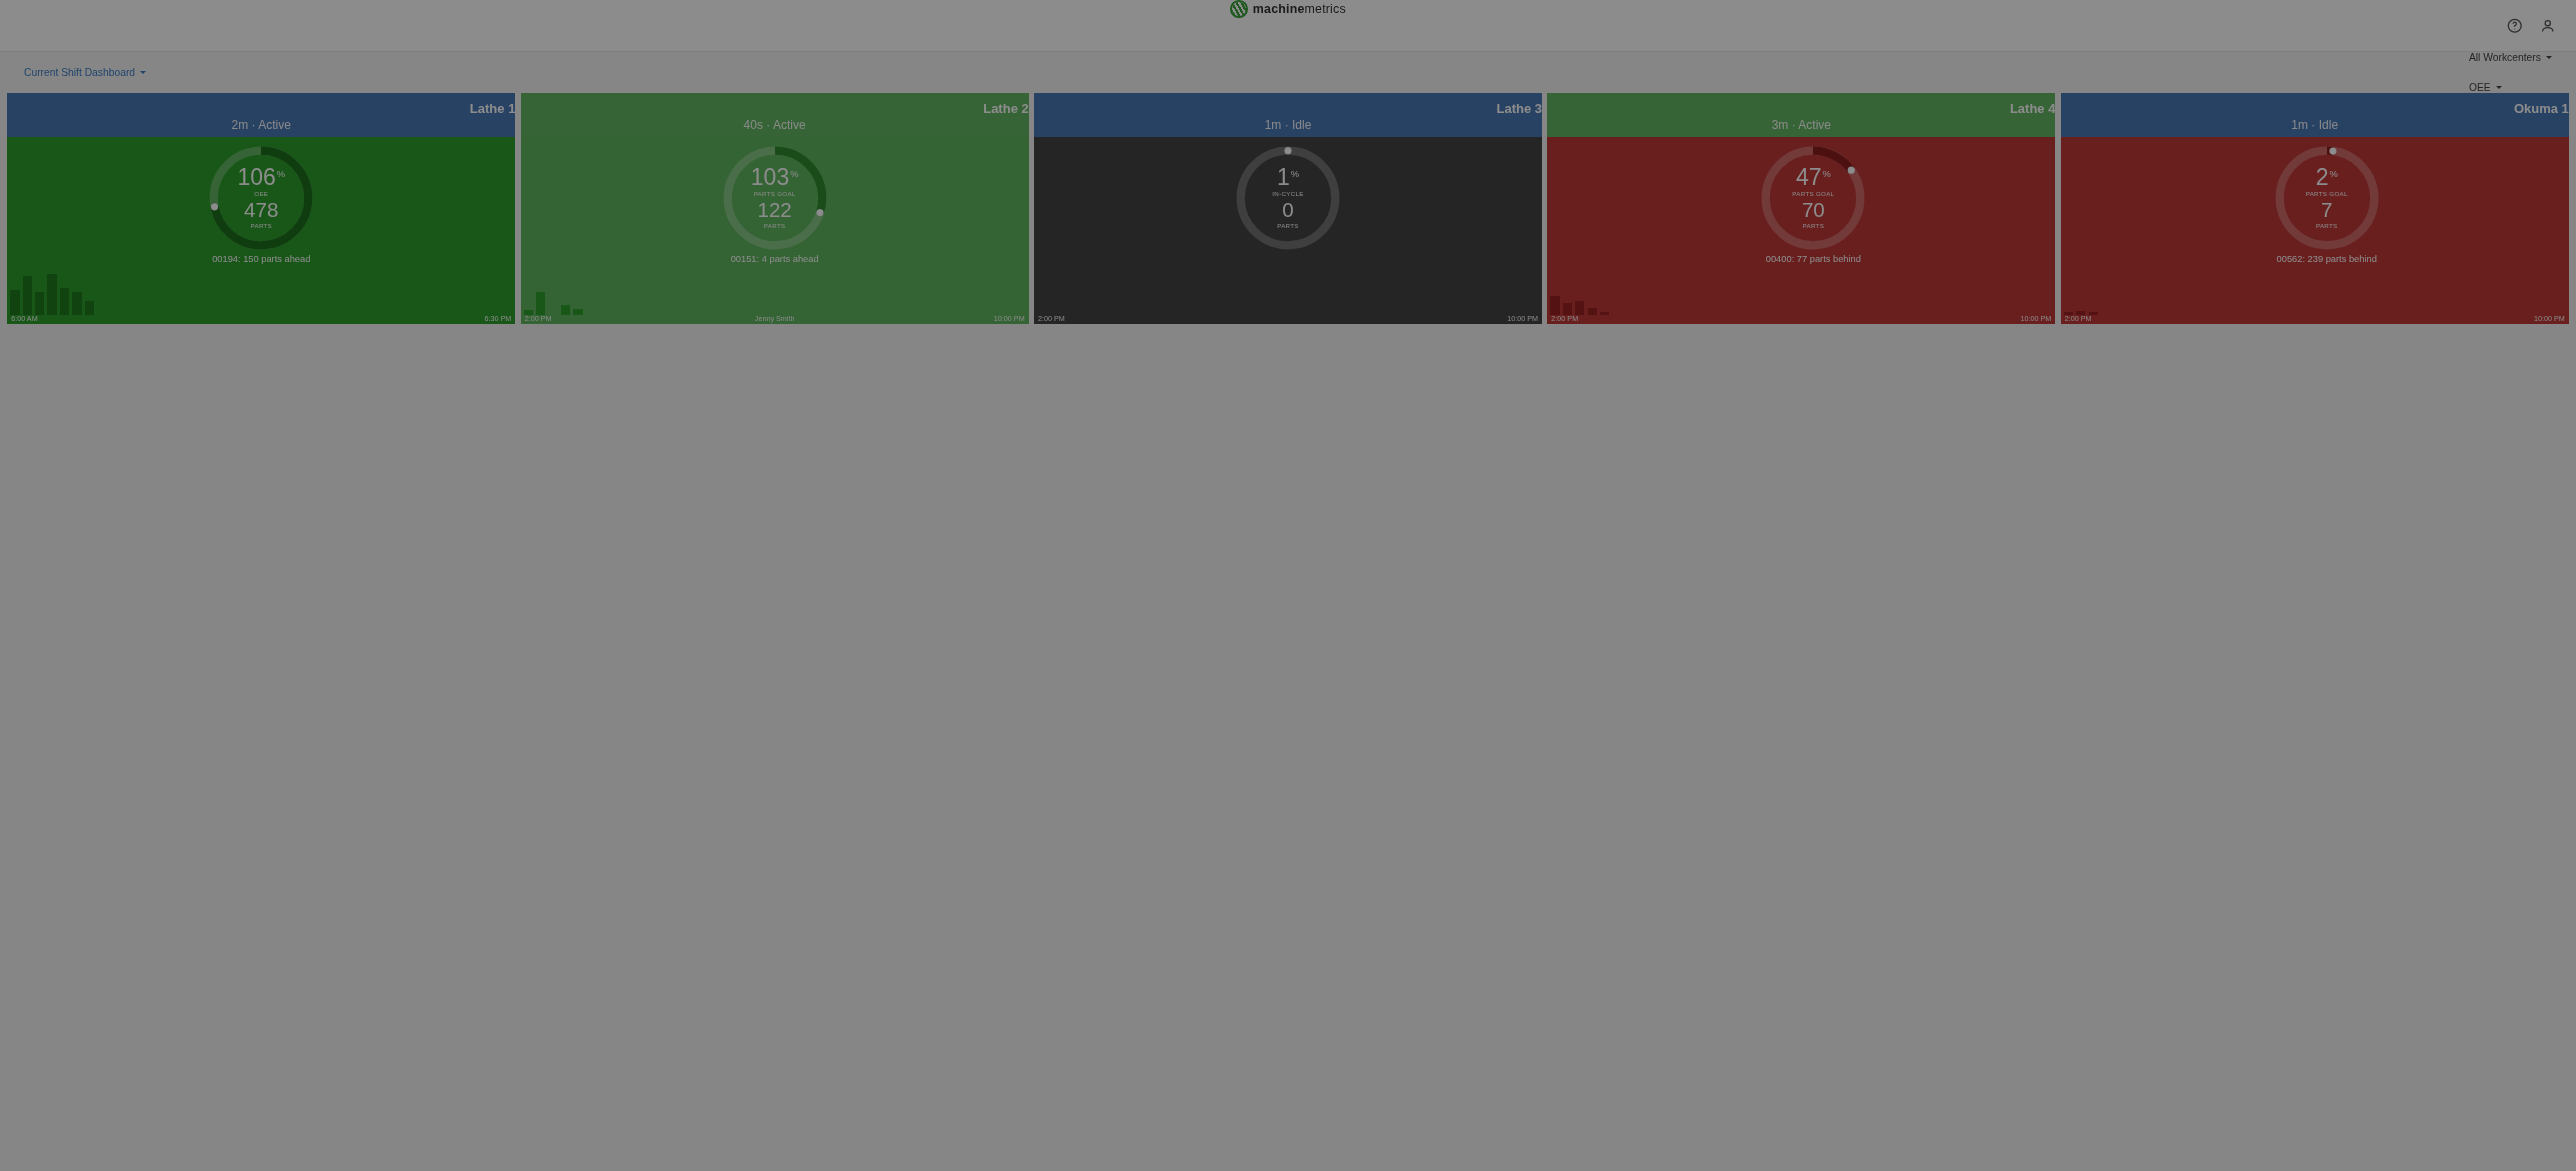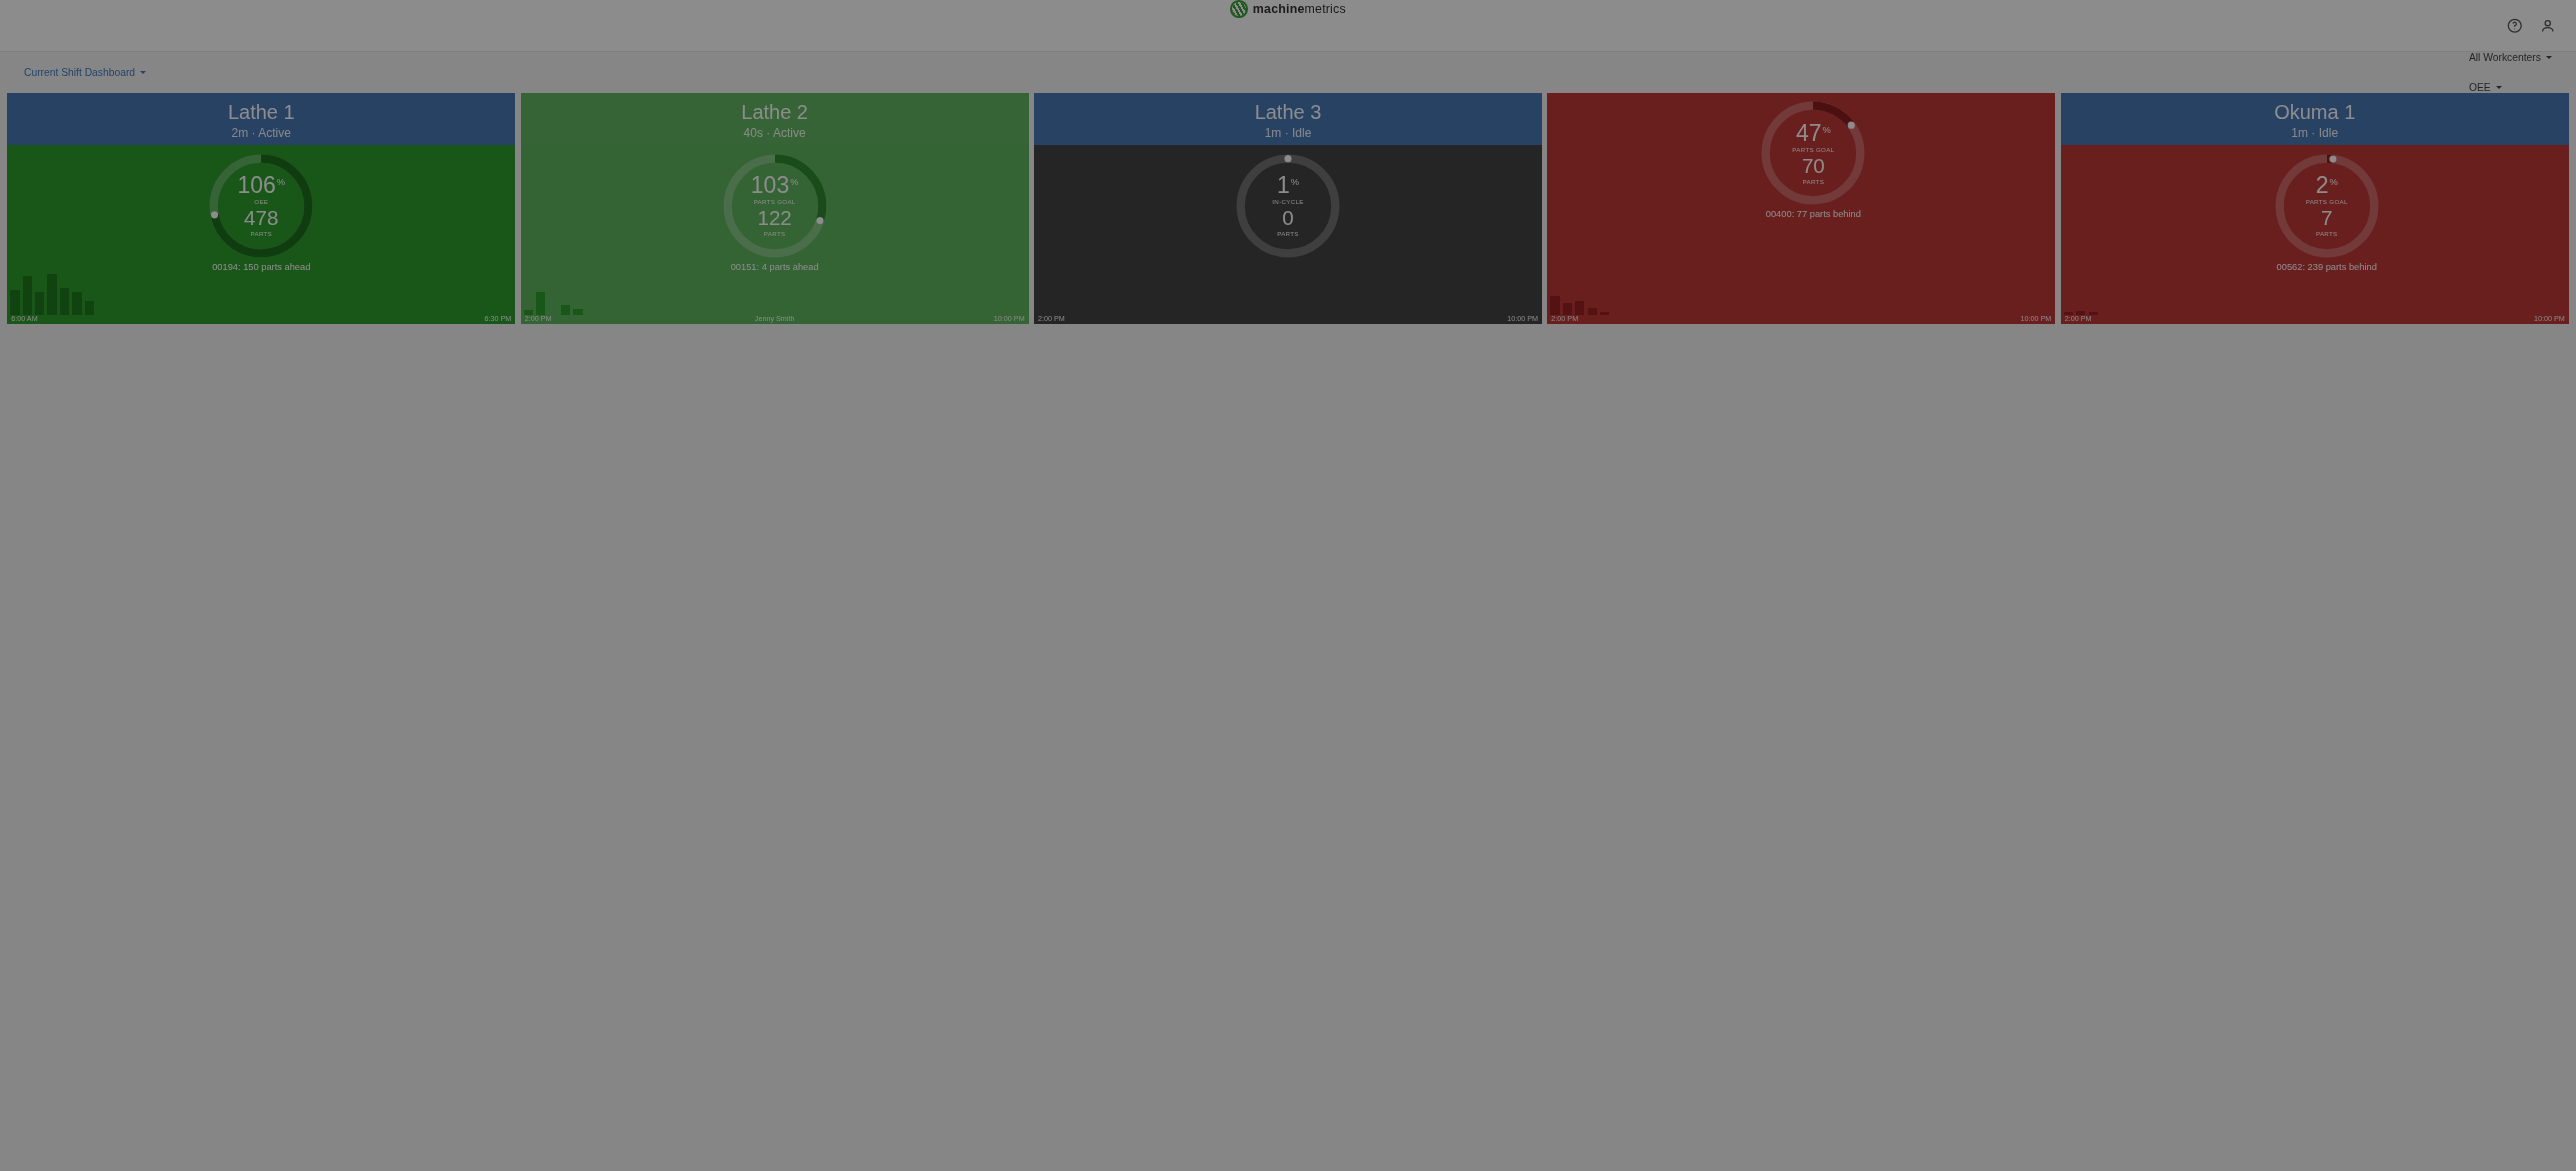--- a/index.html
+++ b/index.html
@@ -138,21 +138,21 @@
     display: flex;
     flex-direction: column;
     overflow: hidden;
     position: relative;
   }
   .card-header {
     text-align: center;
     color: #fff;
     padding: 8.2px 0 5.2px 0;
   }
-  .card-header .name { font-size: 20px; font-weight: 400; }
+  .card-header .name { font-size: 13px; font-weight: 700; text-align: right; }
   .card-header .sub  { font-size: 12px; opacity: 0.95; margin-top: 2.1px; }
 
   .hdr-blue  { background: #4a78b5; }
   .hdr-green { background: #63b763; }
 
   .card-body {
     flex: 1;
     display: flex;
     flex-direction: column;
     align-items: center;
@@ -388,20 +388,27 @@
       <div class="status-line"></div>
       <div class="bars"></div>
       <div class="time-axis">
         <span>2:00 PM</span>
         <span class="mid"></span>
         <span>10:00 PM</span>
       </div>
     </div>
     </div>
     <div class="card">
+    <div class="card-header hdr-green">
+      <div class="name">Lathe 4</div>
+      <div class="sub">
+        <span>3m</span> ·
+        <span>Active</span>
+      </div>
+    </div>
     <div class="card-body body-red">
       <div class="gauge">
         <svg viewBox="0 0 210 210">
           <circle class="track" cx="105" cy="105" r="92" fill="none" stroke="#fff" stroke-width="16"></circle>
           <circle class="prog" cx="105" cy="105" r="92" fill="none" stroke="#8a1e1e" stroke-width="16" stroke-dasharray="86.7 578.0530482605219"></circle>
           <circle class="dot" cx="179.42956348249515" cy="50.92375678909247" r="7" transform="rotate(90 105 105)"></circle>
         </svg>
         <div class="gauge-center">
           <div class="big-row">
             <span class="big">47</span>

